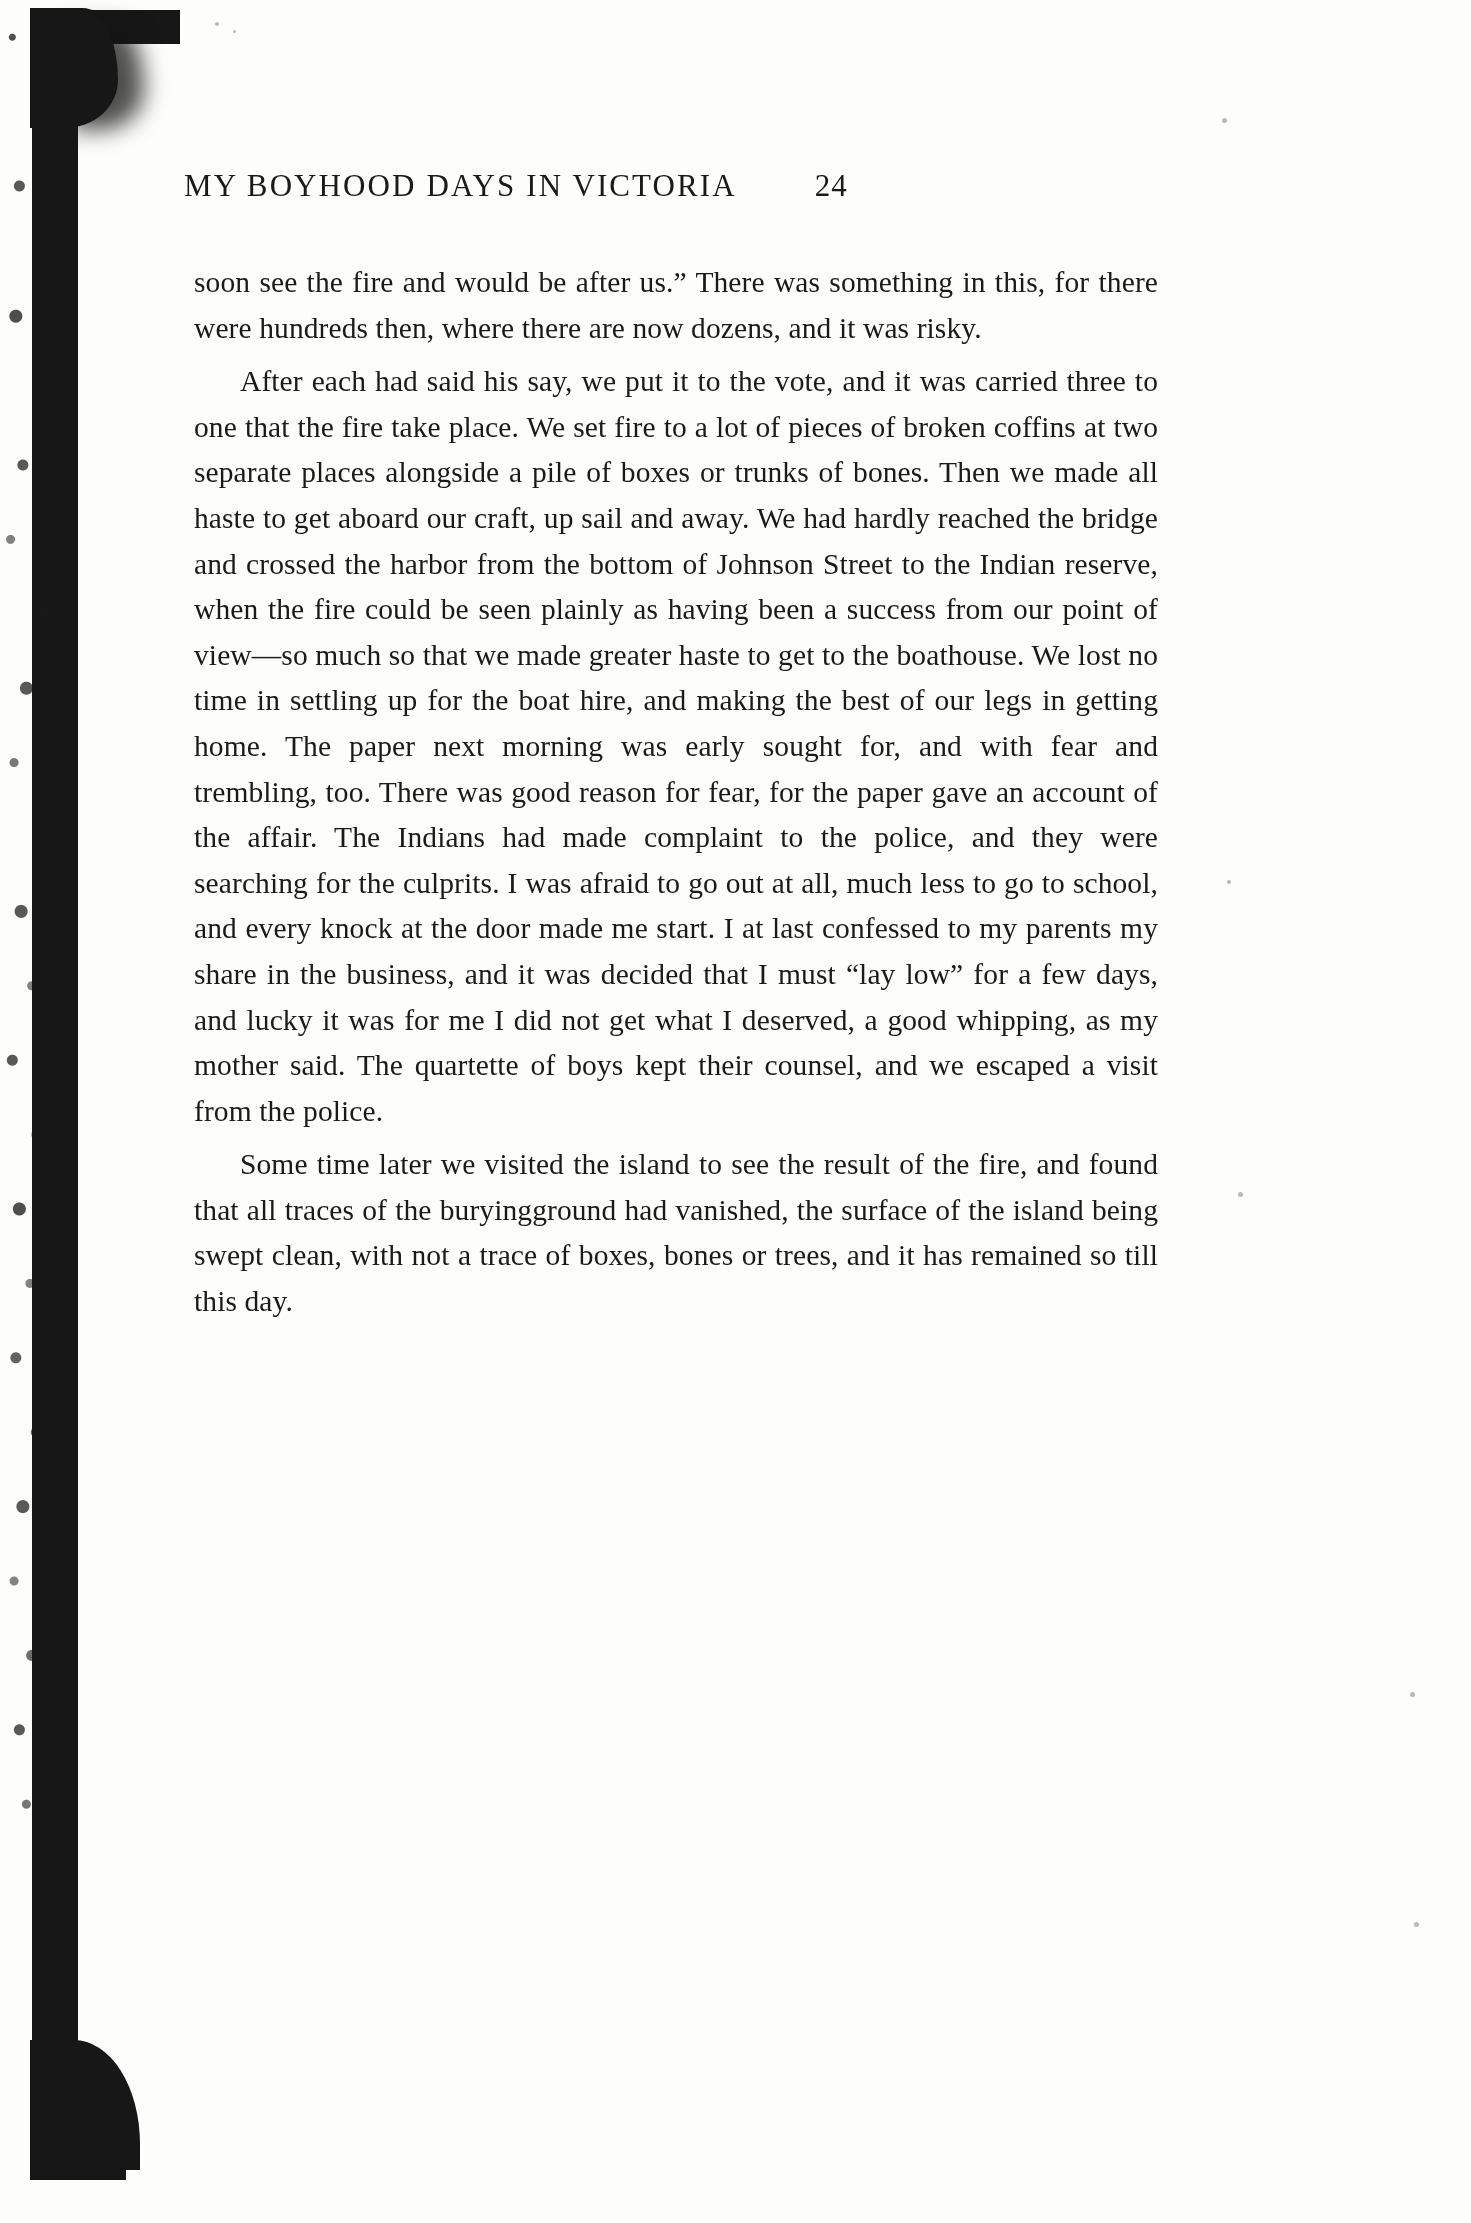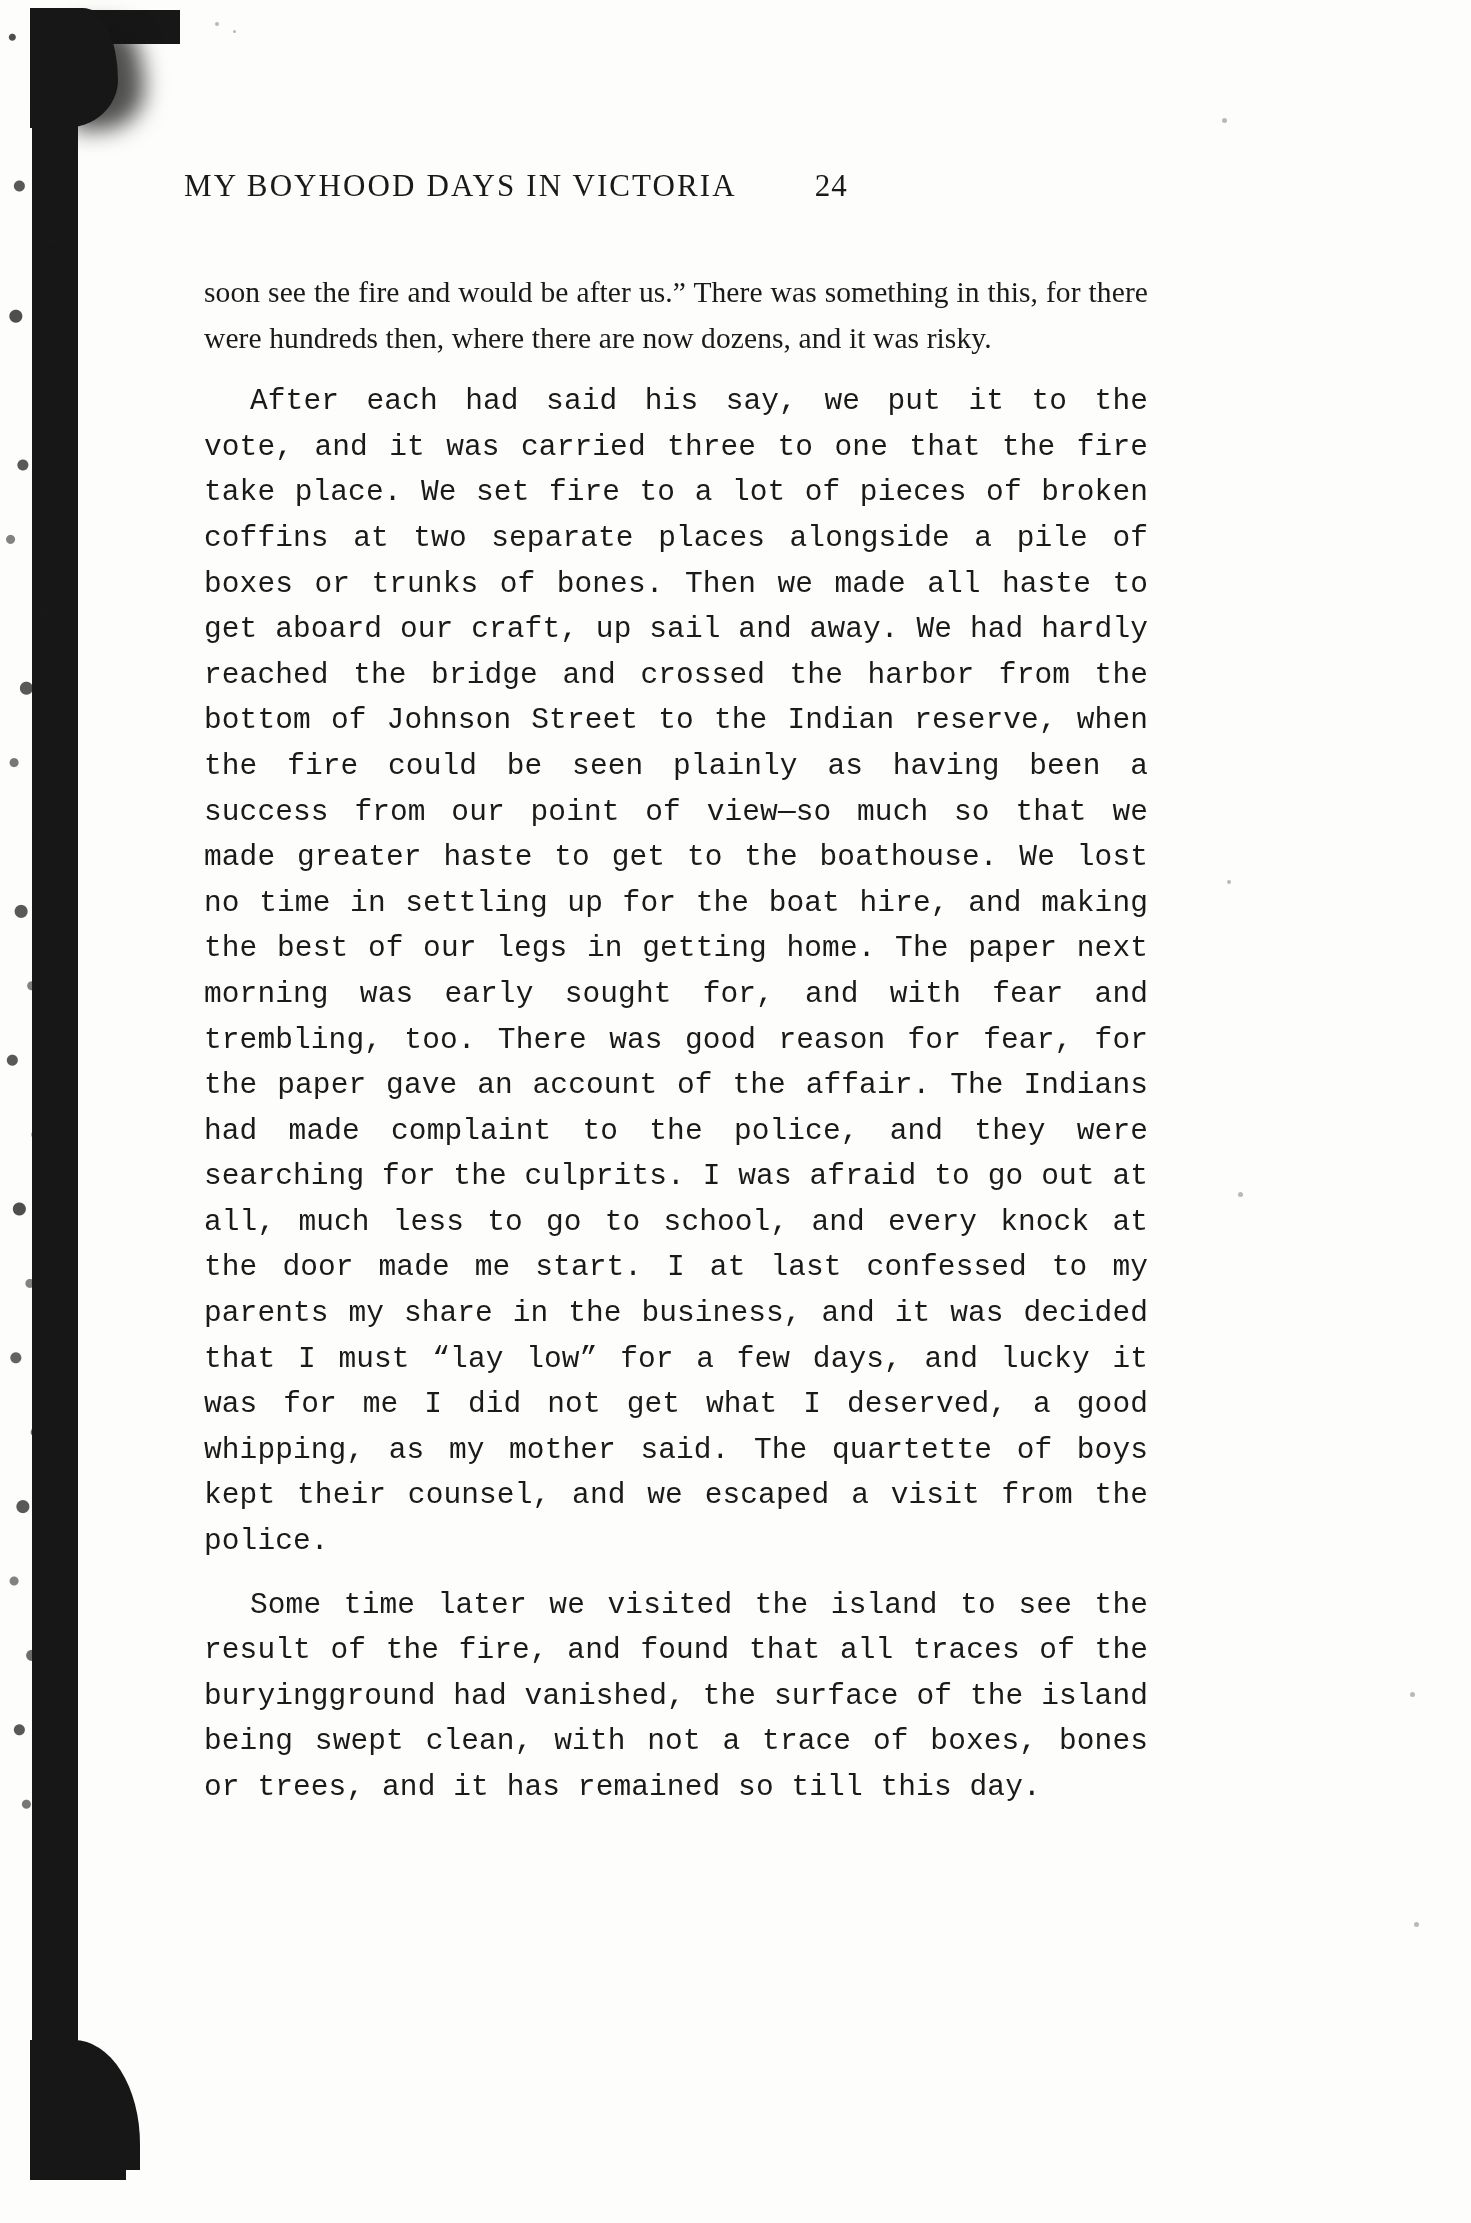--- a/index.html
+++ b/index.html
@@ -129,30 +129,29 @@
   }
 
   
   .body-block {
     position: absolute;
     left: 186px;
     top: 252px;
     width: 980px;
   }
   .para {
-    margin: 18px;
+    margin: 8px;
     font-size: 29.5px;
     line-height: 45.6px;
     text-align: justify;
     text-justify: inter-word;
     letter-spacing: 0.1px;
   }
   .para.indent {
     text-indent: 46px;
-    font-family: Liberation Mono, monospace;
   }
   .nowrap-last {
     text-align: justify;
   }
 
   .dot-tl { left: 215px; top: 22px; width: 4px; height: 4px; }
   .dot-tr1 { left: 1222px; top: 118px; width: 5px; height: 5px; }
   .dot-r1 { left: 1227px; top: 880px; width: 4px; height: 4px; }
   .dot-r2 { left: 1238px; top: 1192px; width: 5px; height: 5px; }
   .dot-r3 { left: 1410px; top: 1692px; width: 5px; height: 5px; }

